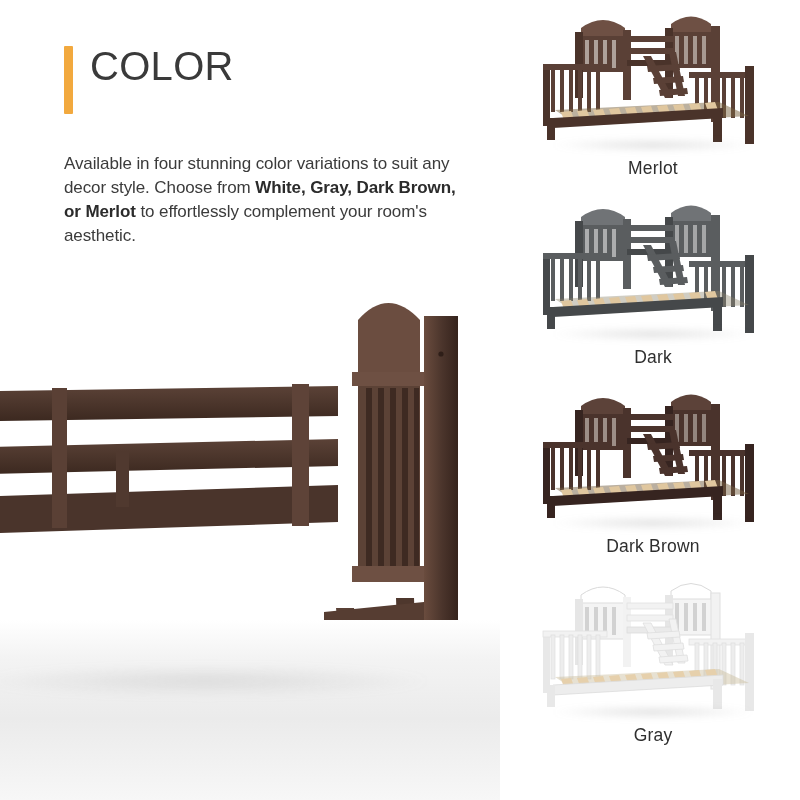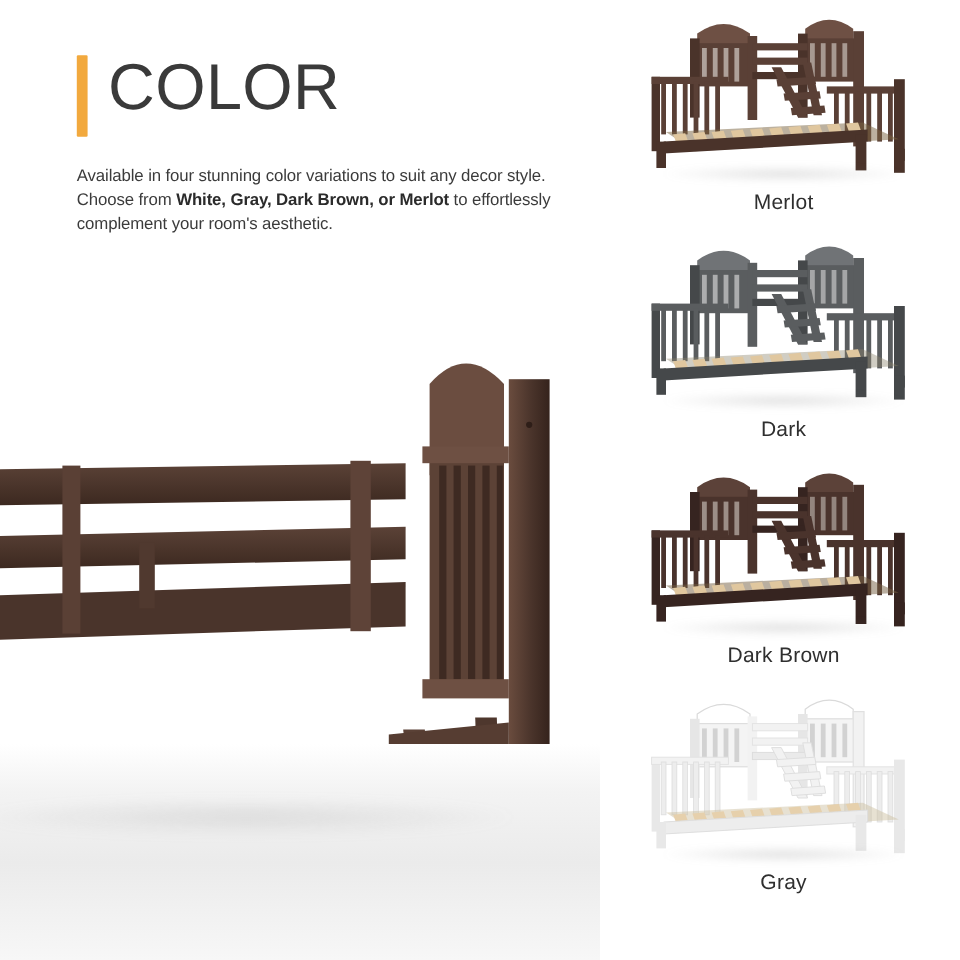--- a/index.html
+++ b/index.html
@@ -10,27 +10,27 @@
     overflow:hidden;
     position:relative;
   }
 
   
   #text-panel { position:absolute; left:64px; top:46px; width:420px; }
 
   #heading-row { display:flex; align-items:flex-start; gap:17px; }
   #accent-bar { width:9px; height:68px; flex:none; border-radius:1px; }
   #heading-lines {
-    font-size:54px; line-height:0.98; letter-spacing:0.3px;
+    font-size:40px; line-height:0.98; letter-spacing:0.3px;
     font-weight:400; color:#3a3a3a; padding-top:1px;
   }
   #heading-lines div { white-space:nowrap; }
 
   #body-copy {
-    margin-top:23px; font-size:14px; line-height:1.42;
+    margin-top:38px; font-size:17px; line-height:1.42;
     color:#3b3b3b; width:404px; letter-spacing:-0.1px;
   }
   #body-copy b { font-weight:700; color:#2b2b2b; }
 
   
   #hero {
     position:absolute; left:-60px; top:276px;
     width:560px; height:524px; overflow:hidden;
   }
   #hero-floor {

